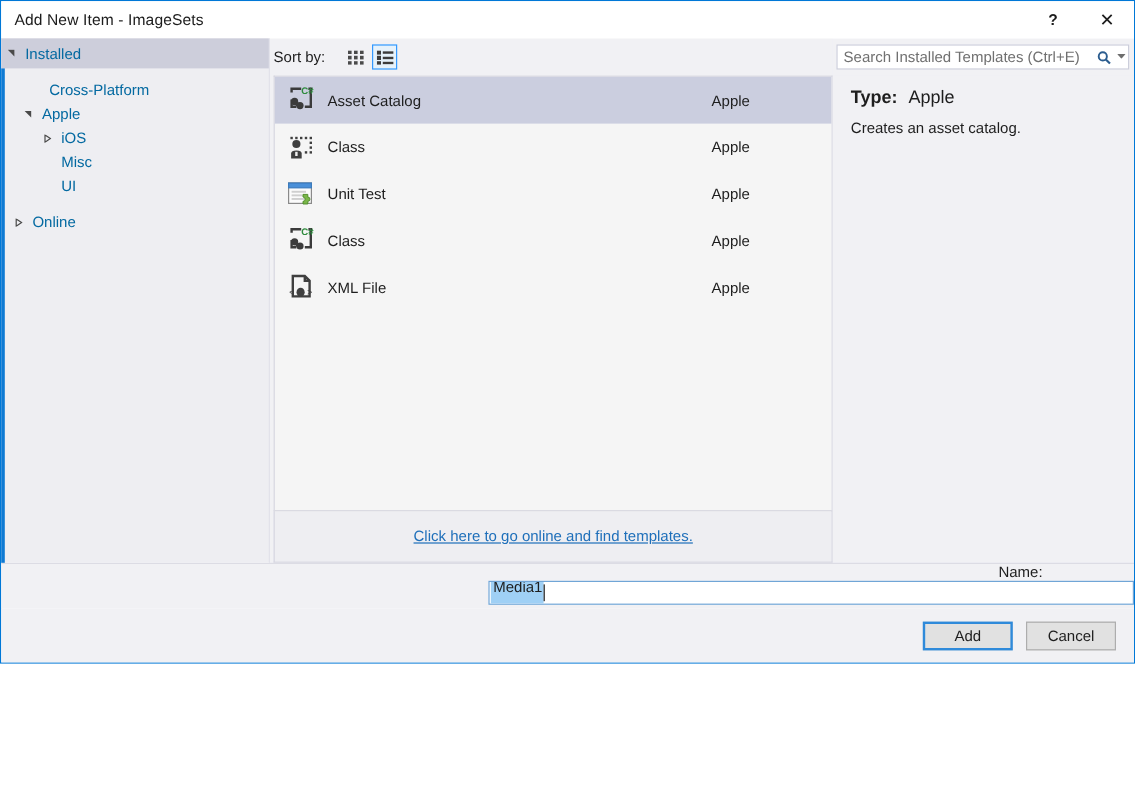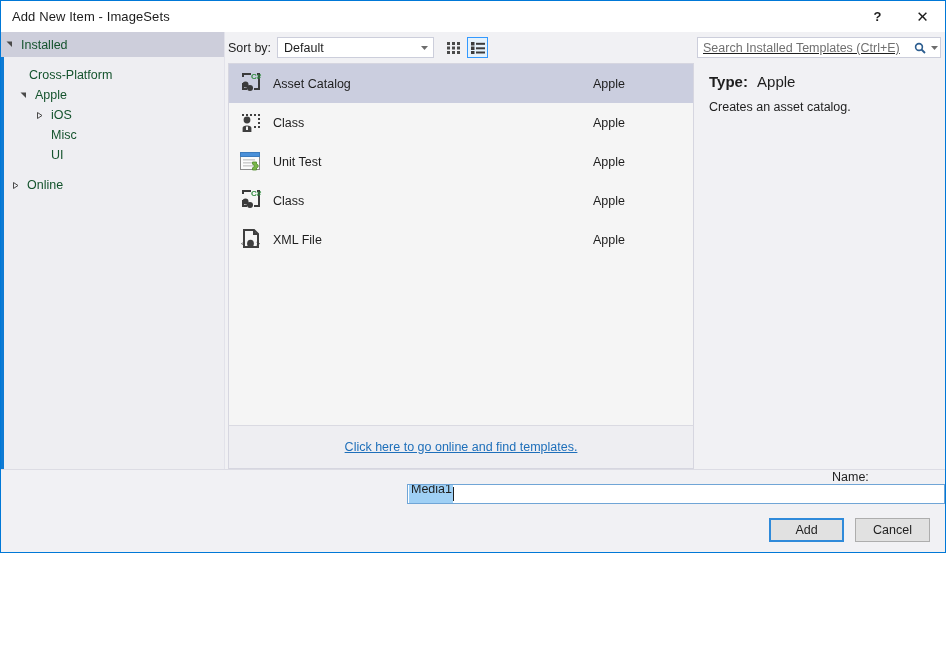--- a/index.html
+++ b/index.html
@@ -83,21 +83,21 @@
     position: absolute;
     left: 0; top: 25px; bottom: 0;
     width: 3px;
     background: #0e7ad4;
   }
   .tree-row {
     height: 20px;
     display: flex;
     align-items: center;
     font-size: 12.5px;
-    color: #14532d;
+    color: #0369a1;
     white-space: nowrap;
     cursor: default;
   }
   .tree-row.header {
     height: 25px;
     background: #cdcedb;
   }
   .tree-row .twisty {
     width: 16px;
     min-width: 16px;
@@ -240,21 +240,20 @@
     padding: 0 4px 0 3px;
   }
   .search-box {
     flex: 1;
     height: 21px;
     background: #fff;
     border: 1px solid #cccedb;
     box-sizing: border-box;
     display: flex;
     align-items: center;
-    text-decoration: underline;
   }
   .search-box input {
     flex: 1;
     border: none;
     outline: none;
     font-family: "Liberation Sans", sans-serif;
     font-size: 12.5px;
     color: #1e1e1e;
     padding-left: 5px;
     background: transparent;
@@ -388,21 +387,21 @@
         <div class="twisty">
           <svg width="7" height="7" viewBox="0 0 7 7">
               <path d="M0.5 0.5 L6 0.5 L6 6 Z" fill="#4a4a4a"></path>
             </svg>
         </div>
         <span class="tree-label">Installed</span>
       </div>
 
       <div class="tree-spacer"></div>
 
-      <div class="tree-row" style="padding-left:24px;">
+      <div class="tree-row" style="padding-left:36px;">
         <span class="tree-label">Cross-Platform</span>
       </div>
 
       <div class="tree-row" style="padding-left:14px;">
         <div class="twisty">
           <svg width="7" height="7" viewBox="0 0 7 7">
               <path d="M0.5 0.5 L6 0.5 L6 6 Z" fill="#4a4a4a"></path>
             </svg>
         </div>
         <span class="tree-label">Apple</span>
@@ -435,28 +434,20 @@
             </svg>
         </div>
         <span class="tree-label">Online</span>
       </div>
     </div>
 
     <div class="center">
 
       <div class="toolbar">
         <span class="sortby-label">Sort by:</span>
-        <div class="combo">
-          <span class="val">Default</span>
-          <span class="arrow">
-            <svg width="7" height="4" viewBox="0 0 7 4">
-                <path d="M0 0 L3.5 4 L7 0 Z" fill="#6d6d6d"></path>
-              </svg>
-          </span>
-        </div>
         <div class="viewbtns">
           <div class="viewbtn">
             <svg width="14" height="12" viewBox="0 0 14 12">
               <g fill="#4a4a4a">
                 <rect x="0" y="0" width="3" height="3"></rect>
                   <rect x="5" y="0" width="3" height="3"></rect>
                   <rect x="10" y="0" width="3" height="3"></rect>
                 <rect x="0" y="4.5" width="3" height="3"></rect>
                   <rect x="5" y="4.5" width="3" height="3"></rect>
                   <rect x="10" y="4.5" width="3" height="3"></rect>

